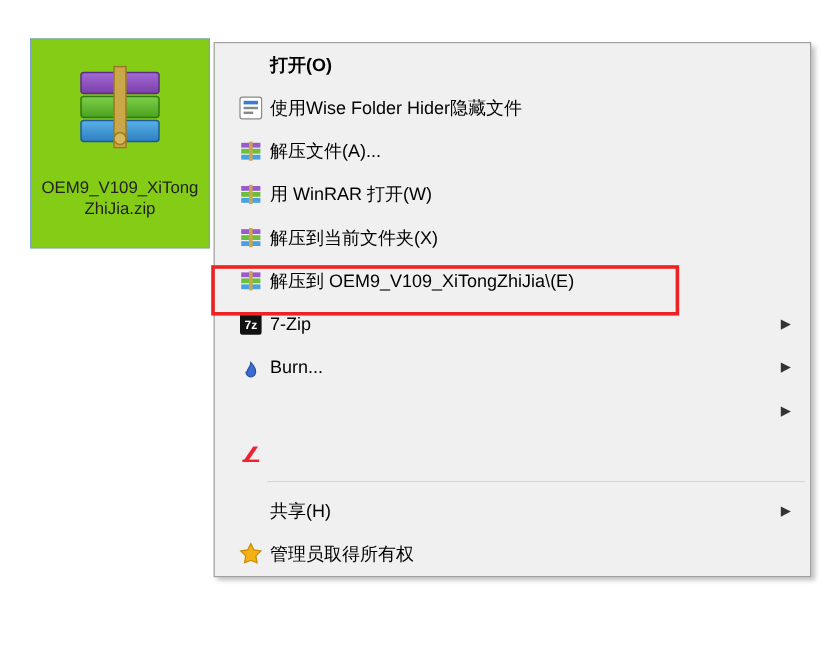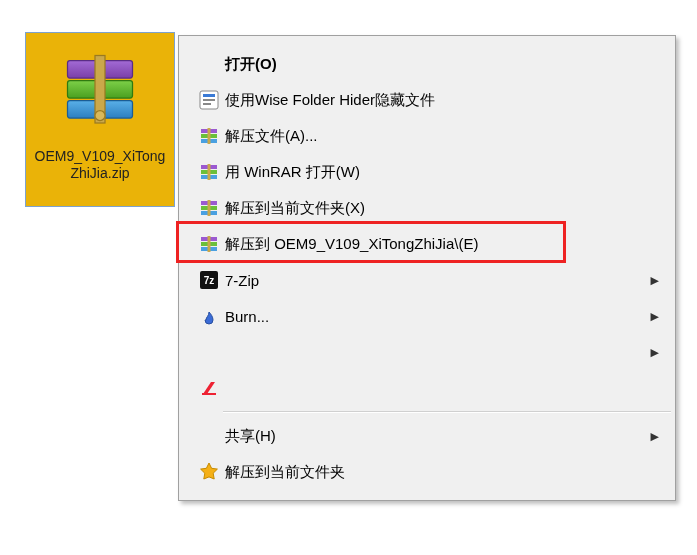--- a/index.html
+++ b/index.html
@@ -1,20 +1,20 @@
 <!DOCTYPE html>
 <html><head>
 <meta charset="utf-8">
 <style>
 html,body{margin:0;padding:0;width:697px;height:555px;background:#fff;font-family:"Microsoft YaHei","Segoe UI",Tahoma,Arial,sans-serif;font-size:15px;color:#000;overflow:hidden}
 .canvas{position:relative;width:697px;height:555px}
-.file-icon-sel{position:absolute;left:25px;top:32px;width:150px;height:175px;border:1px solid #7da2ce;background:#eab308;box-sizing:border-box;display:flex;flex-direction:column;align-items:center;padding-top:15px}
+.file-icon-sel{position:absolute;left:25px;top:32px;width:150px;height:175px;border:1px solid #7da2ce;background:#84cc16;box-sizing:border-box;display:flex;flex-direction:column;align-items:center;padding-top:15px}
 .file-icon-sel .big-icon{width:80px;height:85px}
 .filename{margin-top:15px;font-size:14px;line-height:17px;text-align:center;color:#222;word-break:break-all;padding:0 8px}
-.ctx{position:absolute;left:178px;top:35px;width:498px;background:#f0f0f0;border:1px solid #a0a0a0;box-shadow:3px 3px 4px rgba(0,0,0,.25);padding:10px 2px;box-sizing:border-box}
+.ctx{position:absolute;left:178px;top:35px;width:498px;background:#f0f0f0;border:1px solid #a0a0a0;box-shadow:3px 3px 4px rgba(0,0,0,.25);padding:0 2px;box-sizing:border-box}
 .row{display:flex;align-items:center;height:36px;position:relative;padding-right:24px}
 .gutter{width:38px;display:flex;align-items:center;justify-content:flex-end;flex:0 0 38px}
 .label{flex:1;white-space:nowrap;padding-left:6px}
 .bold{font-weight:700}
 .arrow{position:absolute;right:14px;top:50%;transform:translateY(-50%);color:#333;font-size:11px}
 .sep{height:1px;margin:5px 2px 5px 42px;background:#d0d0d0;border-bottom:1px solid #fff}
 .highlight-box{position:absolute;border:3px solid #e22;pointer-events:none;box-sizing:border-box}
 
 .ico{width:20px;height:20px;display:block}
 </style>
@@ -161,20 +161,20 @@
       <span class="label">共享(H)</span>
       <span class="arrow">▶</span>
     </div>
 
     <div class="row">
       <span class="gutter">
         <svg class="ico" viewBox="0 0 20 20">
             <path d="M10 1l2.6 5.3 5.8.8-4.2 4.1 1 5.8L10 14.9 4.8 17l1-5.8L1.6 7.1l5.8-.8z" fill="#f5b016" stroke="#c68a00"></path>
           </svg>
       </span>
-      <span class="label">解压到当前文件夹</span>
+      <span class="label">管理员取得所有权</span>
     </div>
 
   </div>
 
   <div class="highlight-box" style="left:176px;top:221px;width:390px;height:42px"></div>
 
 </div>
 
 </body></html>

